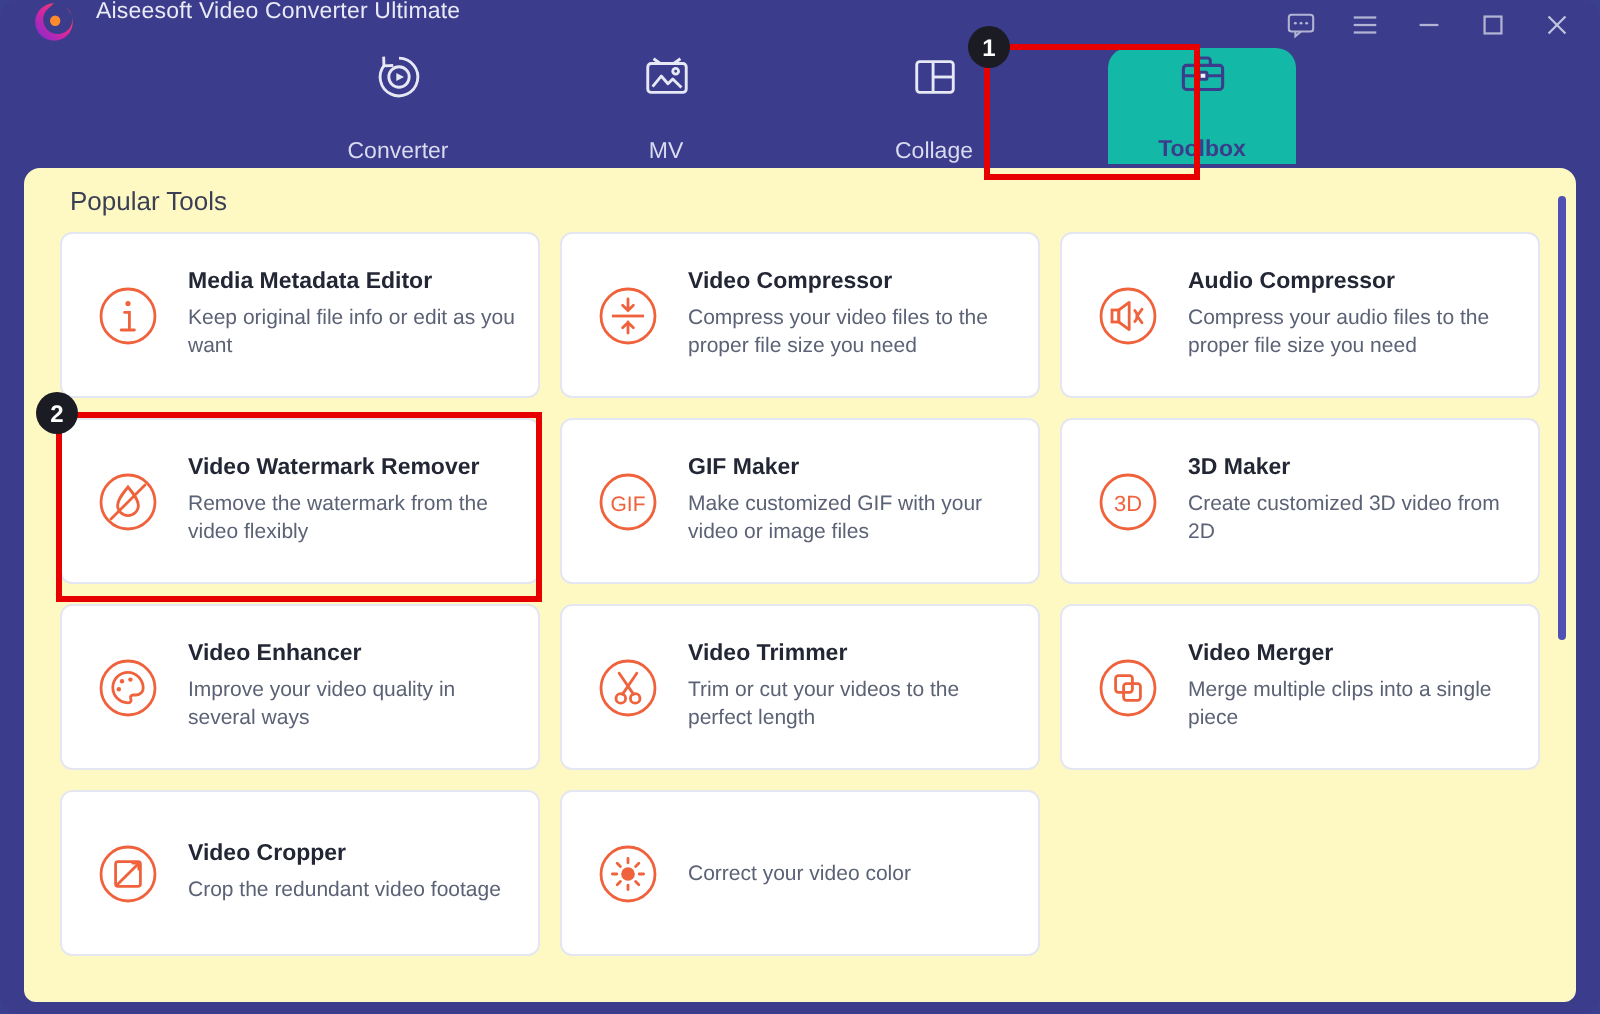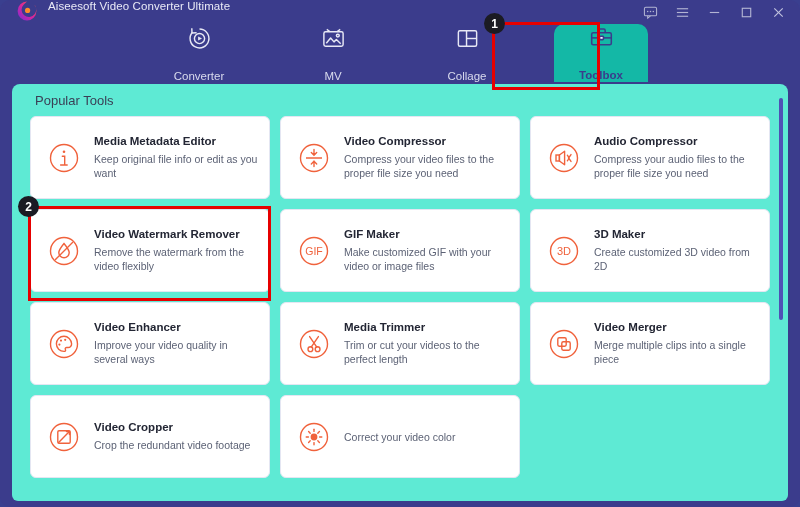--- a/index.html
+++ b/index.html
@@ -64,21 +64,21 @@
     border-radius: 10px 10px 0 0;
     height: 58px;
   }
   .nav-tab.active .nav-label { color: #3b3c8c; font-weight: 600; }
 
   
   .content {
     position: absolute;
     top: 84px; left: 12px;
     width: 776px; height: 417px;
-    background: #5eead4;
+    background: #fef9c3;
     border-radius: 8px 8px 6px 6px;
     overflow: hidden;
   }
   .section-title {
     position: absolute; top: 9px; left: 23px;
     font-size: 13px; color: #3a3f55; font-weight: 400;
   }
   .grid {
     position: absolute;
     top: 32px; left: 18px;
@@ -359,21 +359,21 @@
       <div class="card">
         <span class="card-ico">
           <svg width="36" height="36" viewBox="0 0 36 36" fill="none" stroke="#f0623c" stroke-width="1.4">
             <circle cx="18" cy="18" r="13.5"></circle>
             <path d="M13.6 10.6 L20.8 21.2 M22.4 10.6 L15.2 21.2" stroke-linecap="round"></path>
             <circle cx="14.4" cy="23.2" r="2.4"></circle>
             <circle cx="21.6" cy="23.2" r="2.4"></circle>
           </svg>
         </span>
         <div class="card-txt">
-          <div class="card-title">Media Trimmer</div>
+          <div class="card-title">Video Trimmer</div>
           <div class="card-desc">Trim or cut your videos to the perfect length</div>
         </div>
       </div>
 
       <div class="card">
         <span class="card-ico">
           <svg width="36" height="36" viewBox="0 0 36 36" fill="none" stroke="#f0623c" stroke-width="1.4">
             <circle cx="18" cy="18" r="13.5"></circle>
             <rect x="11.8" y="11.8" width="8.4" height="8.4" rx="1.4"></rect>
             <rect x="15.8" y="15.8" width="8.4" height="8.4" rx="1.4"></rect>

